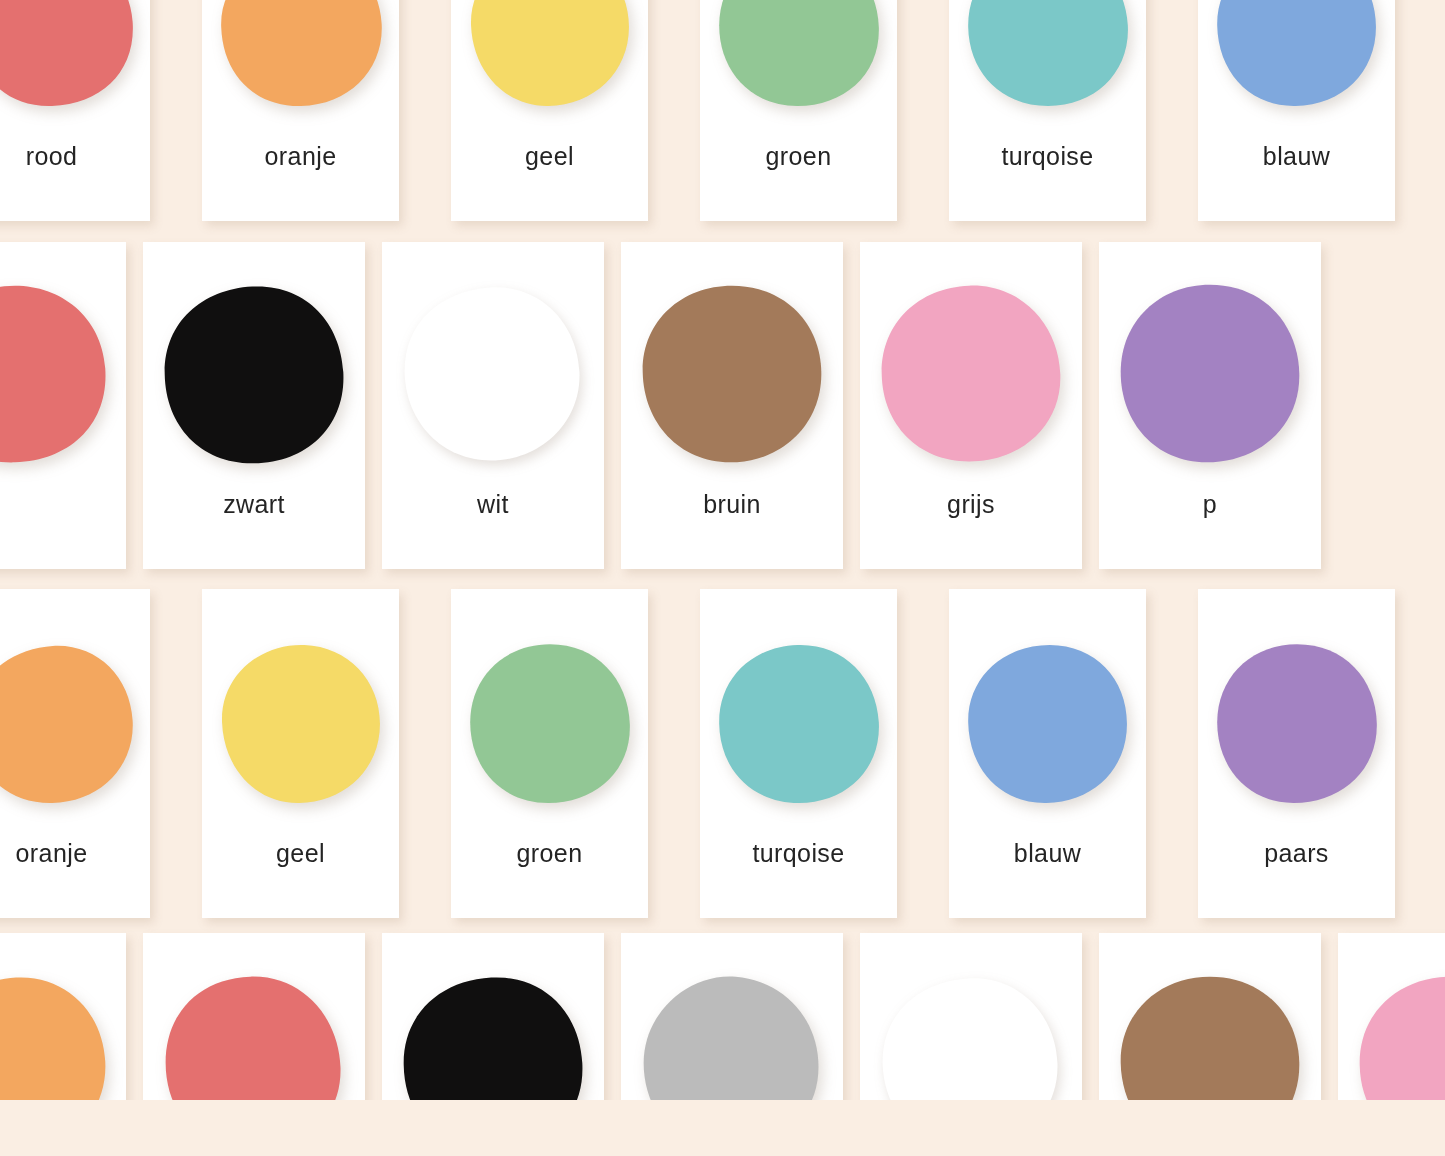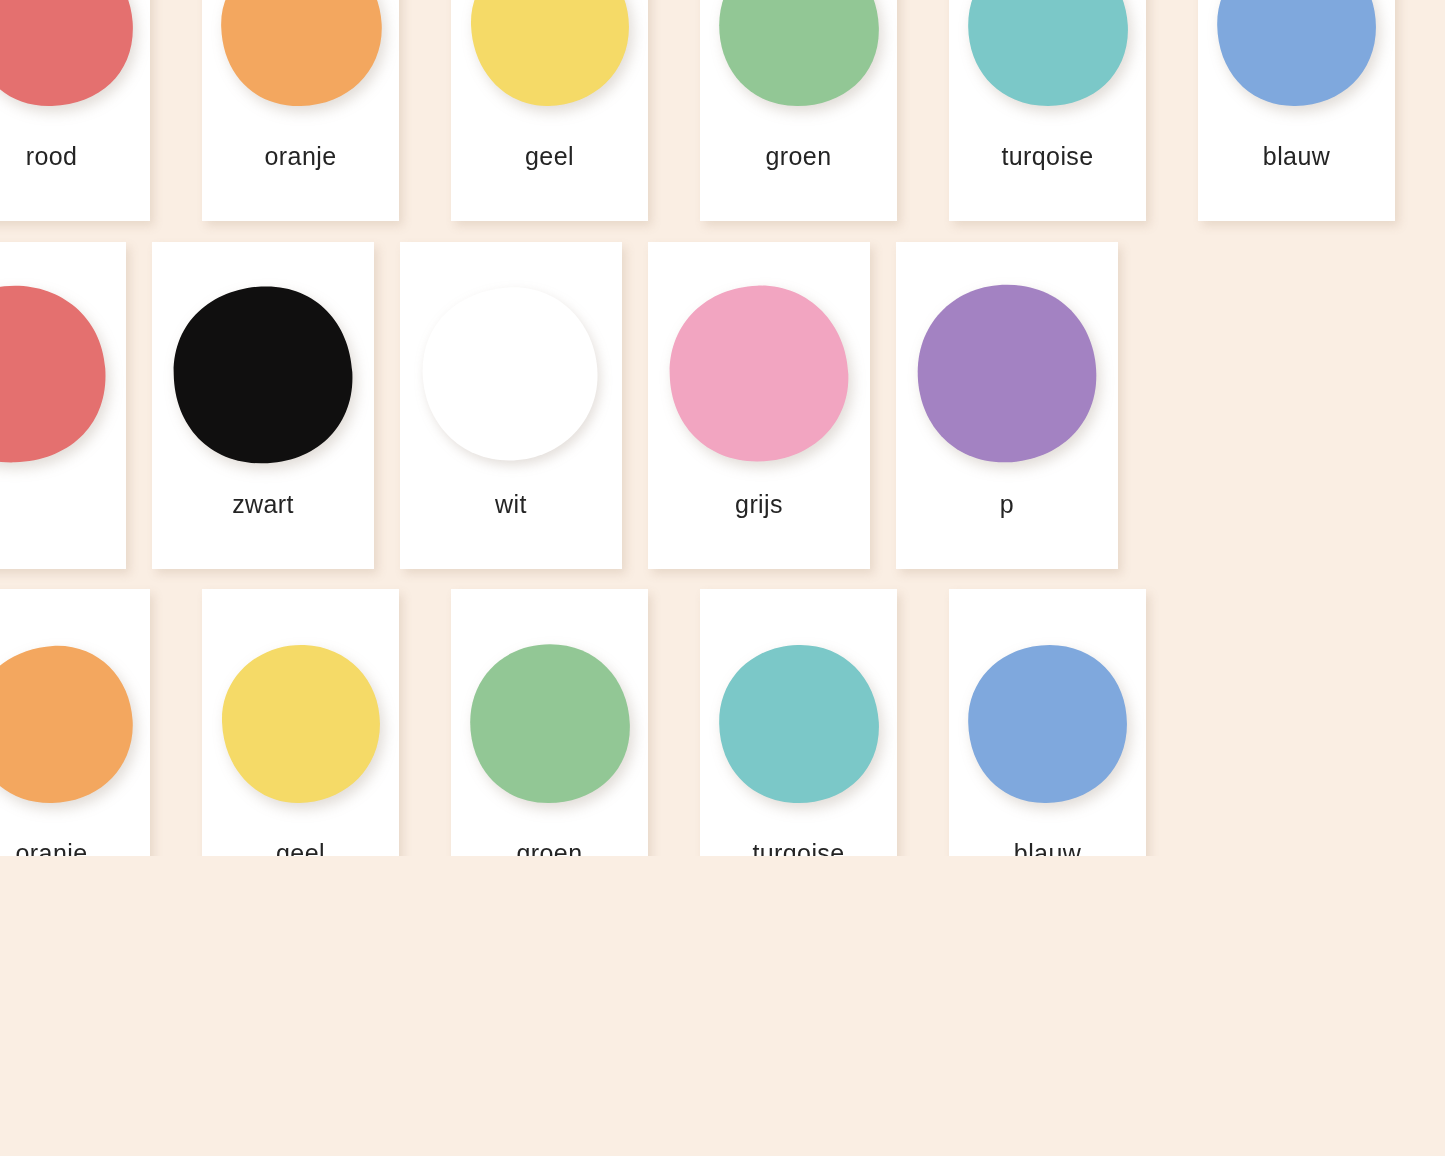--- a/index.html
+++ b/index.html
@@ -8,21 +8,21 @@
     width: 1445px;
     height: 1156px;
     overflow: hidden;
     background: #faeee3;
     font-family: "Liberation Sans", sans-serif;
   }
 
   #stage {
     position: relative;
     width: 1445px;
-    height: 856px;
+    height: 1100px;
     background: #faeee3;
     overflow: hidden;
   }
 
   .row {
     position: absolute;
     display: flex;
   }
 
   .card {
@@ -58,21 +58,21 @@
     letter-spacing: 0.4px;
   }
 
   
   #row-1 { left: -47px;  top: -108px; }
   #row-2 { left: -96px;  top: 242px;  }
   #row-3 { left: -47px;  top: 589px;  }
   #row-4 { left: -96px;  top: 933px;  }
 
   #row-1 .card, #row-3 .card { width: 197px; height: 329px; margin-right: 52px; }
-  #row-2 .card, #row-4 .card { width: 222px; height: 327px; margin-right: 26px; }
+  #row-2 .card, #row-4 .card { width: 222px; height: 327px; margin-right: 17px; }
 
   #row-1 .blob-wrap, #row-3 .blob-wrap { top: 36px; height: 198px; }
   #row-2 .blob-wrap, #row-4 .blob-wrap { top: 32px; height: 200px; }
 
   #row-1 .card-label, #row-3 .card-label { top: 250px; font-size: 25px; }
   #row-2 .card-label, #row-4 .card-label { top: 248px; font-size: 25px; }
 
   .blob-sm { width: 168px; height: 182px; }
   .blob-md { width: 188px; height: 190px; }
 
@@ -173,20 +173,28 @@
         <div class="blob-wrap">
           <svg class="blob blob-md is-white" viewBox="0 0 200 196">
             <use xlink:href="#b10" fill="#ffffff"></use>
           </svg>
         </div>
         <div class="card-label">wit</div>
       </div>
       <div class="card">
         <div class="blob-wrap">
           <svg class="blob blob-md" viewBox="0 0 200 196">
+            <use xlink:href="#b11" fill="#a37a5a"></use>
+          </svg>
+        </div>
+        <div class="card-label">bruin</div>
+      </div>
+      <div class="card">
+        <div class="blob-wrap">
+          <svg class="blob blob-md" viewBox="0 0 200 196">
             <use xlink:href="#b12" fill="#f2a5c1"></use>
           </svg>
         </div>
         <div class="card-label">grijs</div>
       </div>
       <div class="card">
         <div class="blob-wrap">
           <svg class="blob blob-md" viewBox="0 0 200 196">
             <use xlink:href="#b7" fill="#a382c2"></use>
           </svg>
@@ -228,20 +236,28 @@
         <div class="card-label">turqoise</div>
       </div>
       <div class="card">
         <div class="blob-wrap">
           <svg class="blob blob-sm" viewBox="0 0 200 196">
             <use xlink:href="#b6" fill="#7fa8dd"></use>
           </svg>
         </div>
         <div class="card-label">blauw</div>
       </div>
+      <div class="card">
+        <div class="blob-wrap">
+          <svg class="blob blob-sm" viewBox="0 0 200 196">
+            <use xlink:href="#b7" fill="#a382c2"></use>
+          </svg>
+        </div>
+        <div class="card-label">paars</div>
+      </div>
     </div>
     <div class="row" id="row-4">
       <div class="card">
         <div class="blob-wrap">
           <svg class="blob blob-md" viewBox="0 0 200 196">
             <use xlink:href="#b2" fill="#f3a75f"></use>
           </svg>
         </div>
         <div class="card-label"></div>
       </div>

